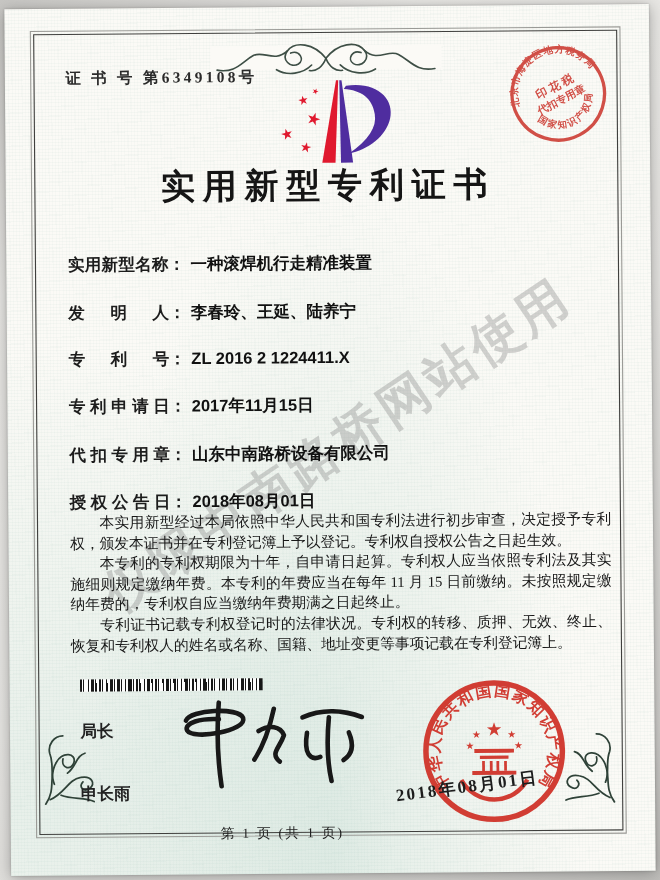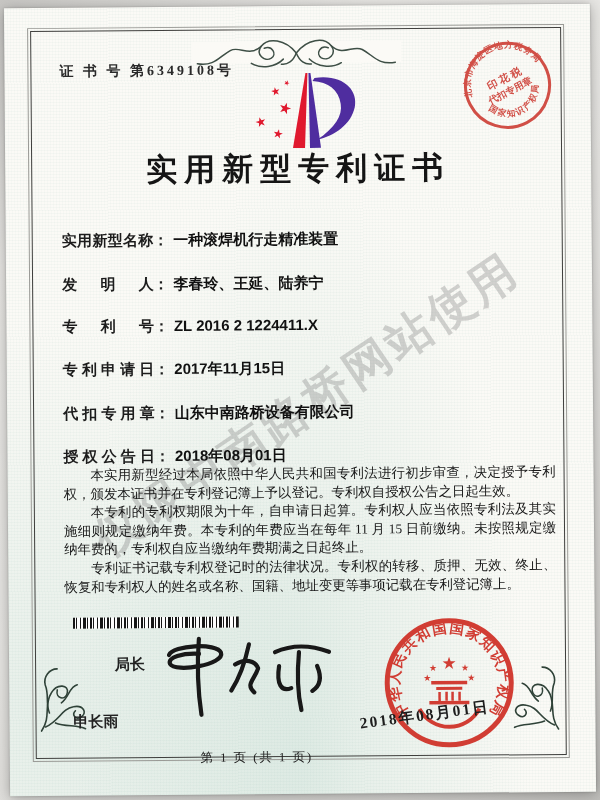--- a/index.html
+++ b/index.html
@@ -27,21 +27,21 @@
     font-size:31px;font-weight:bold;color:#151515;letter-spacing:7px;}
   .field{position:absolute;left:56px;white-space:nowrap;font-size:15px;color:#1c1c1c;}
   .flabel{display:inline-block;width:6.1em;text-align:justify;text-align-last:justify;font-weight:bold;font-family:"Liberation Serif",serif;}
   .fcolon{font-weight:bold;}
   .fvalue{font-family:"Liberation Sans",sans-serif;font-weight:bold;margin-left:5px;color:#111;}
   .body-text{position:absolute;left:56px;top:459px;width:492px;font-size:13.4px;line-height:18.6px;
     color:#181818;text-align:justify;}
   .body-text p{margin:0;text-indent:2em;}
   .barcode{position:absolute;left:64px;top:610px;width:166px;height:11px;
     background:repeating-linear-gradient(90deg,#161616 0 2px,#fdfdfd 2px 3px,#161616 3px 4px,#fdfdfd 4px 7px,#161616 7px 8px,#fdfdfd 8px 10px,#161616 10px 13px,#fdfdfd 13px 14px,#161616 14px 15px,#fdfdfd 15px 17px);}
-  .sig-title{position:absolute;left:64px;top:648px;font-size:15px;font-weight:bold;color:#222;font-family:"Liberation Sans",sans-serif;margin-left:42px;}
+  .sig-title{position:absolute;left:64px;top:648px;font-size:15px;font-weight:bold;color:#222;font-family:"Liberation Sans",sans-serif;}
   .sig-name{position:absolute;left:64px;top:705px;font-size:15px;font-weight:bold;color:#222;font-family:"Liberation Sans",sans-serif;}
   .signature{position:absolute;left:128px;top:618px;}
   .seal{position:absolute;left:370px;top:608px;opacity:0.92;}
   .seal-date{position:absolute;left:350px;top:700px;font-size:15.5px;font-weight:bold;color:#1d1d1d;
     transform:rotate(-7deg);letter-spacing:2px;}
   .footer-page{position:absolute;left:0;top:743px;width:494px;text-align:center;font-size:12.5px;color:#222;letter-spacing:2px;}
   .tax-stamp{position:absolute;left:451px;top:29px;transform:rotate(-27deg);opacity:0.88;}
   .watermark{position:absolute;left:-12px;top:368px;width:624px;text-align:center;
     transform:rotate(-33.5deg);font-size:46px;letter-spacing:4px;color:rgba(125,125,125,0.33);
     font-family:"Liberation Sans",sans-serif;font-weight:600;white-space:nowrap;pointer-events:none;}

